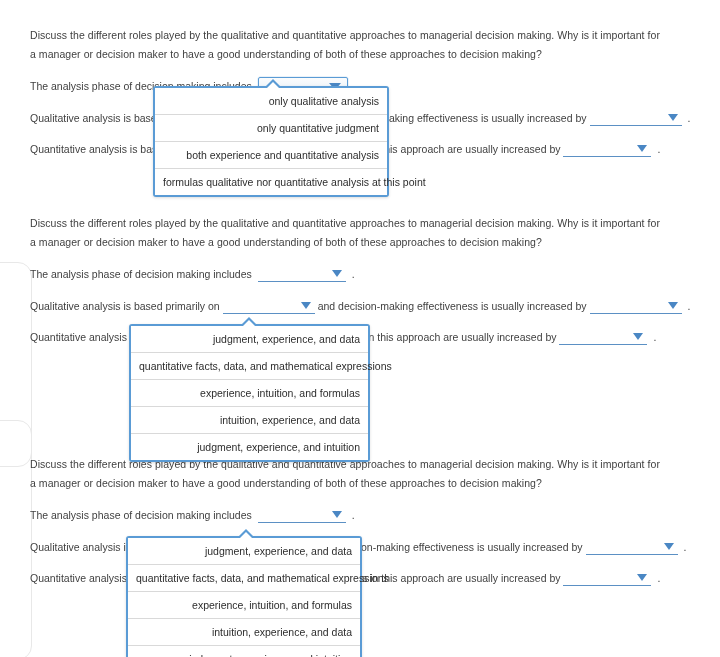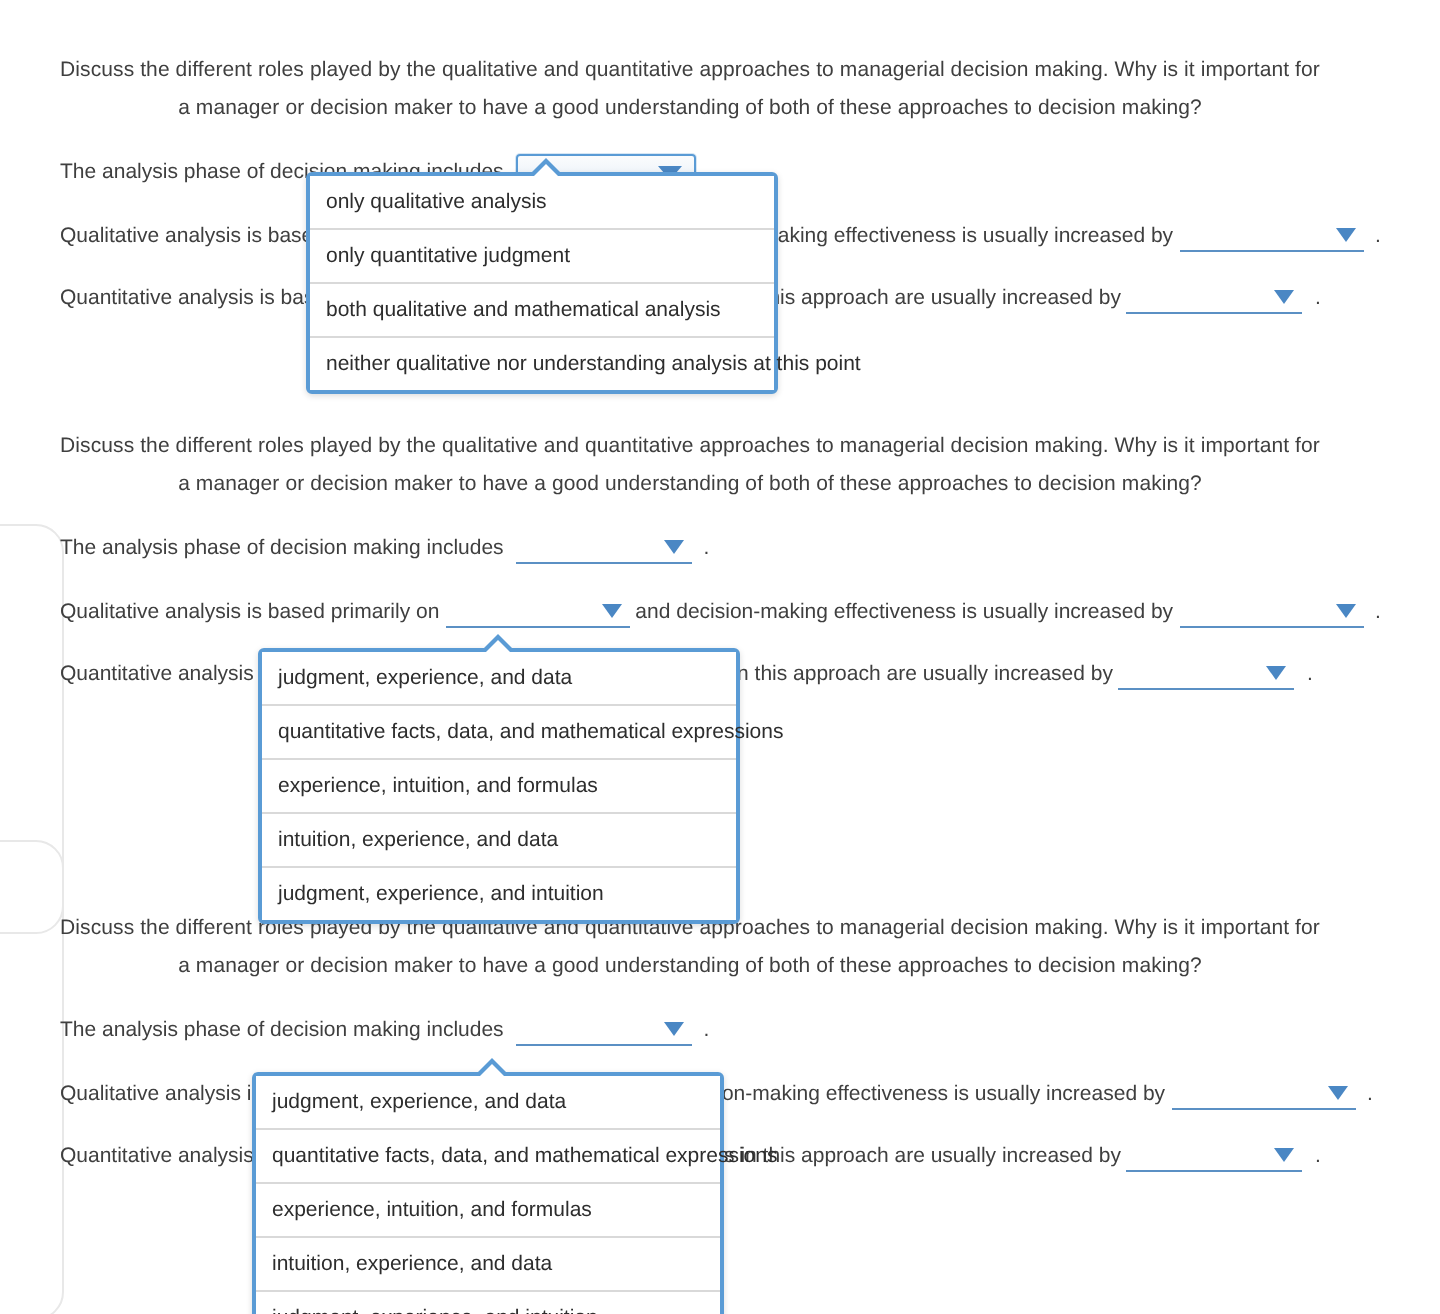--- a/index.html
+++ b/index.html
@@ -36,21 +36,20 @@
   .s2 { top: 214px; }
   .s3 { top: 455px; }
 
   .prompt {
     margin: 0 15px 0 30px;
     width: 630px;
     font-size: 10.5px;
     line-height: 19px;
     color: #3f3f3f;
     letter-spacing: 0.05px;
-    text-align: center;
   }
 
   .qrow {
     position: relative;
     margin-left: 30px;
     font-size: 10.5px;
     line-height: 16px;
     color: #3f3f3f;
     white-space: nowrap;
     display: flex;
@@ -121,21 +120,21 @@
     top: -6px;
     width: 0; height: 0;
     border-left: 7px solid transparent;
     border-right: 7px solid transparent;
     border-bottom: 7px solid #ffffff;
   }
   .panel .opt {
     font-size: 10.5px;
     line-height: 14px;
     color: #2d2d2d;
-    text-align: left;
+    text-align: right;
     padding: 6px 8px;
     border-bottom: 1px solid #d9d9d9;
     white-space: nowrap;
     background: #fff;
   }
   .panel .opt:last-child { border-bottom: none; }
 
   
   #panel1 { left: 153px; top: 86px; width: 236px; }
   #panel1 .caret-out { left: 109px; }
@@ -195,22 +194,22 @@
     </span>
     <span class="period">.</span>
   </div>
 </div>
 
 <div class="panel" id="panel1">
   <span class="caret-out"></span>
   <span class="caret-in"></span>
   <div class="opt">only qualitative analysis</div>
   <div class="opt">only quantitative judgment</div>
-  <div class="opt">both qualitative and mathematical analysis</div>
-  <div class="opt">neither qualitative nor understanding analysis at this point</div>
+  <div class="opt">both experience and quantitative analysis</div>
+  <div class="opt">formulas qualitative nor quantitative analysis at this point</div>
 </div>
 
 <div class="section s2">
 
   <p class="prompt">
     <span>Discuss the different roles played by the qualitative and quantitative approaches to managerial decision making. Why is it important for a manager</span>
     <span>or decision maker to have a good understanding of both of these approaches to decision making?</span>
   </p>
 
   <div class="qrow" style="margin-top:12px;">

